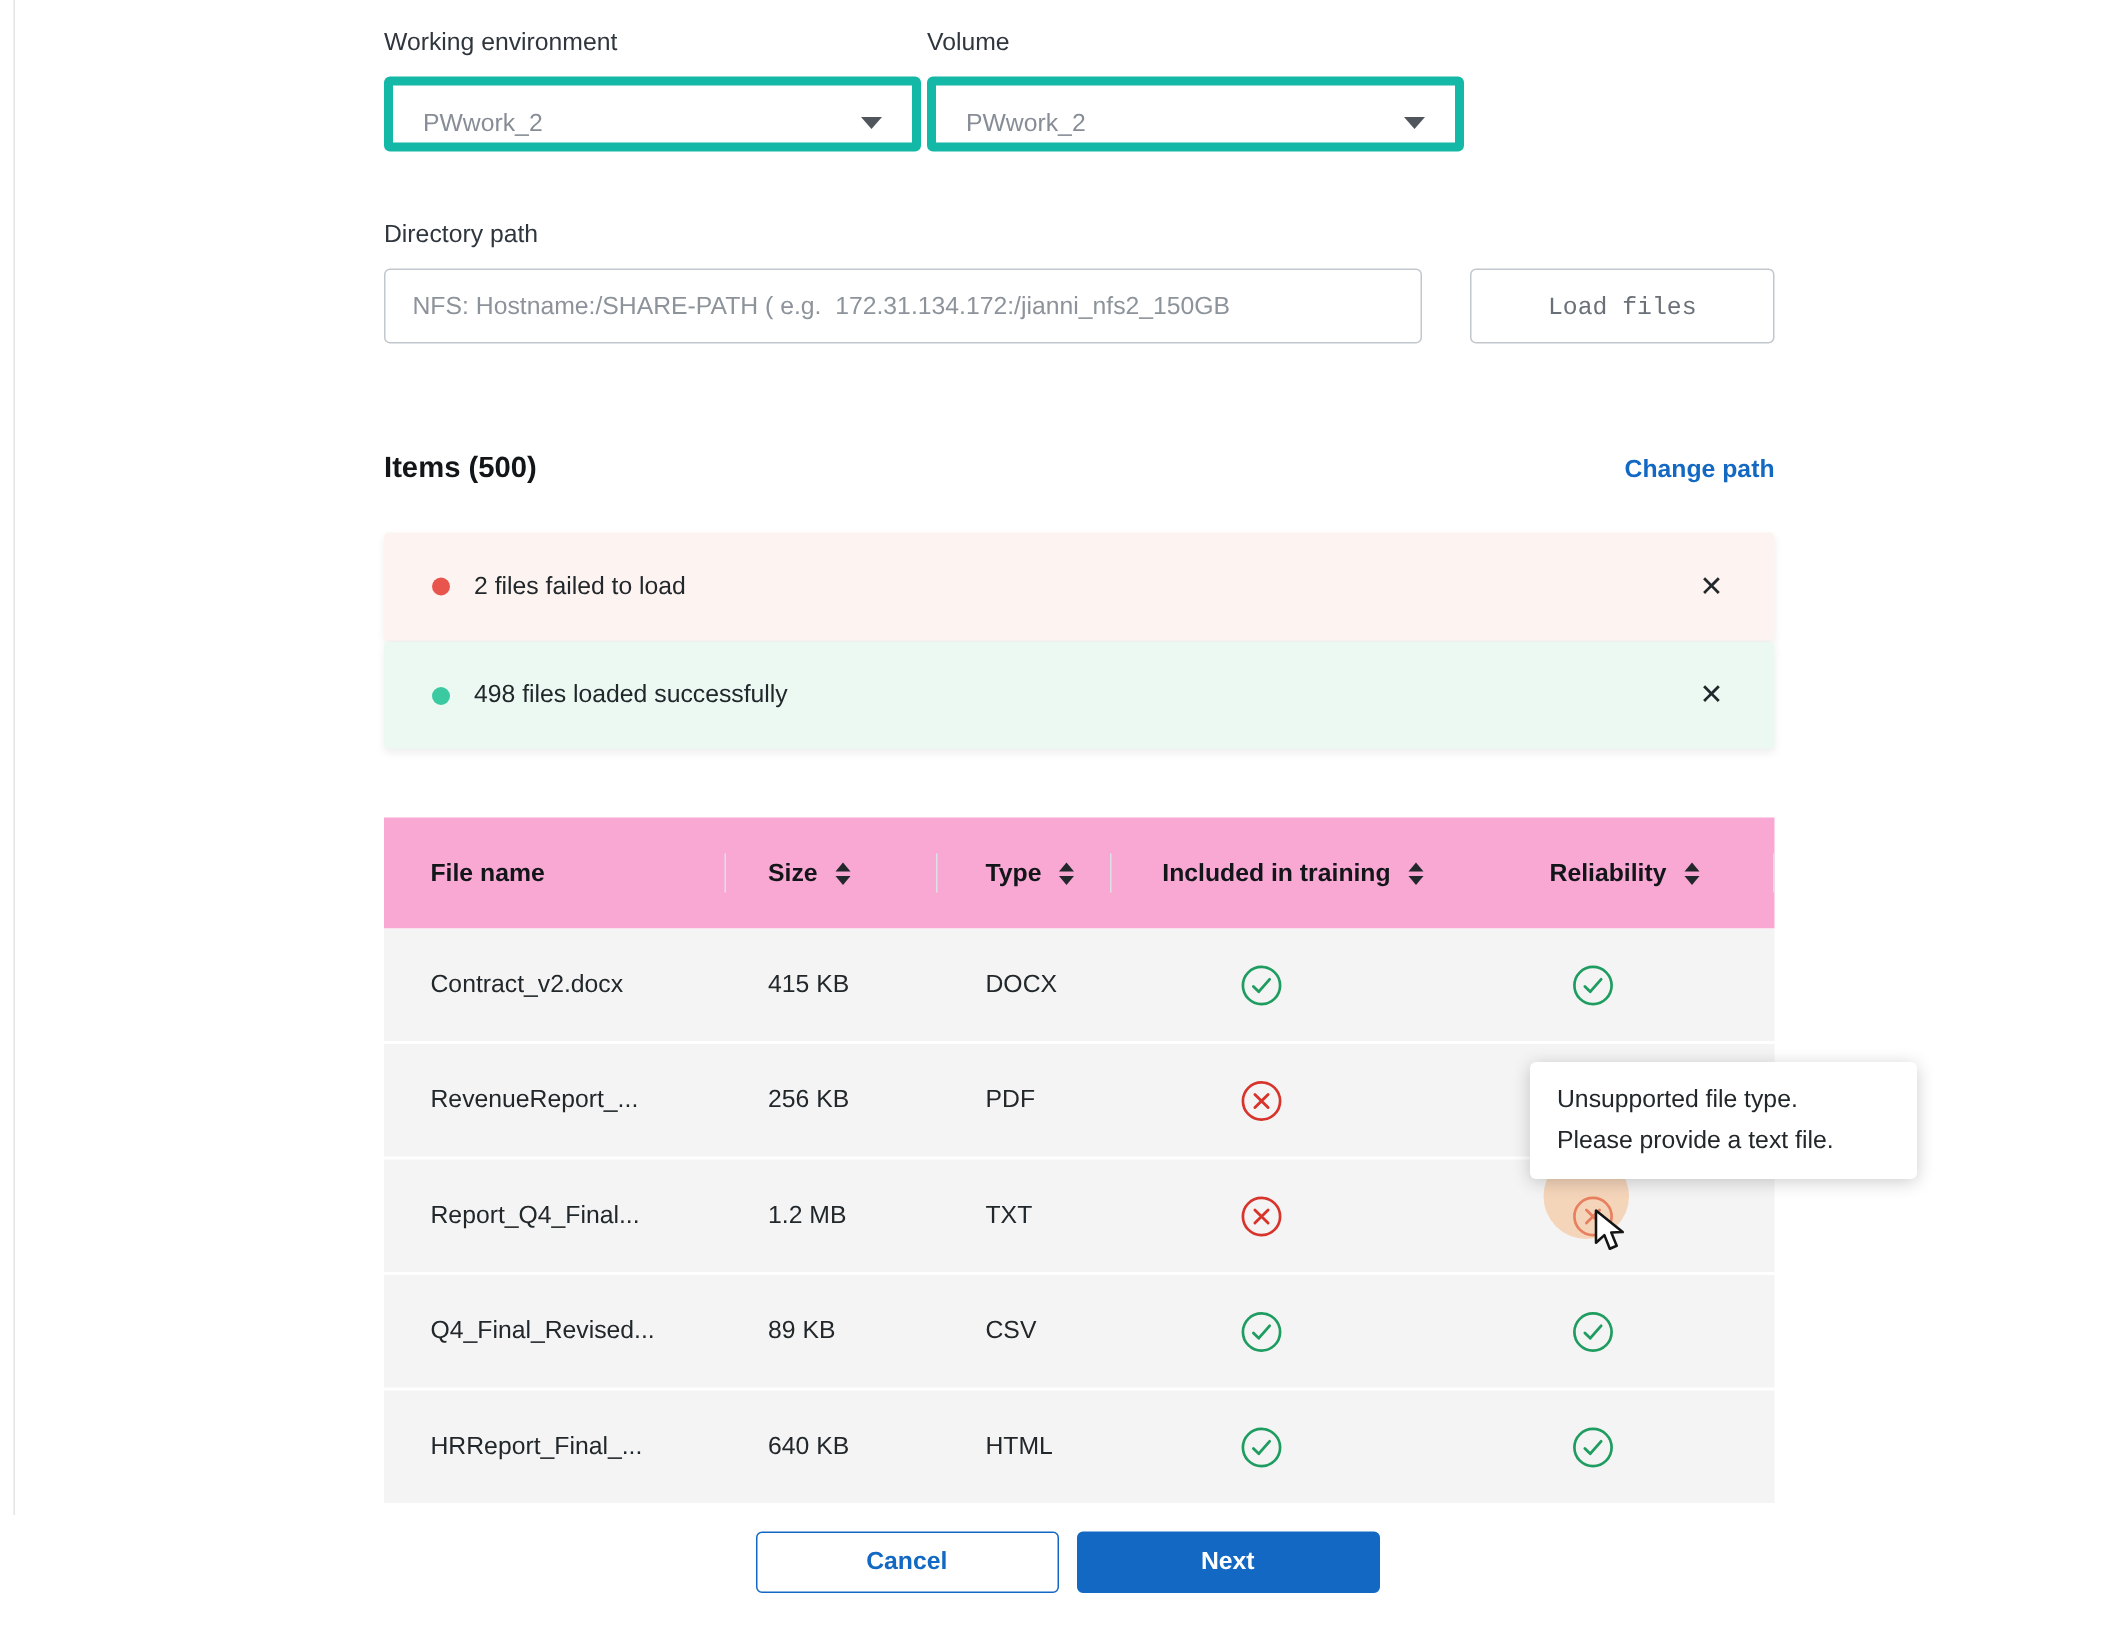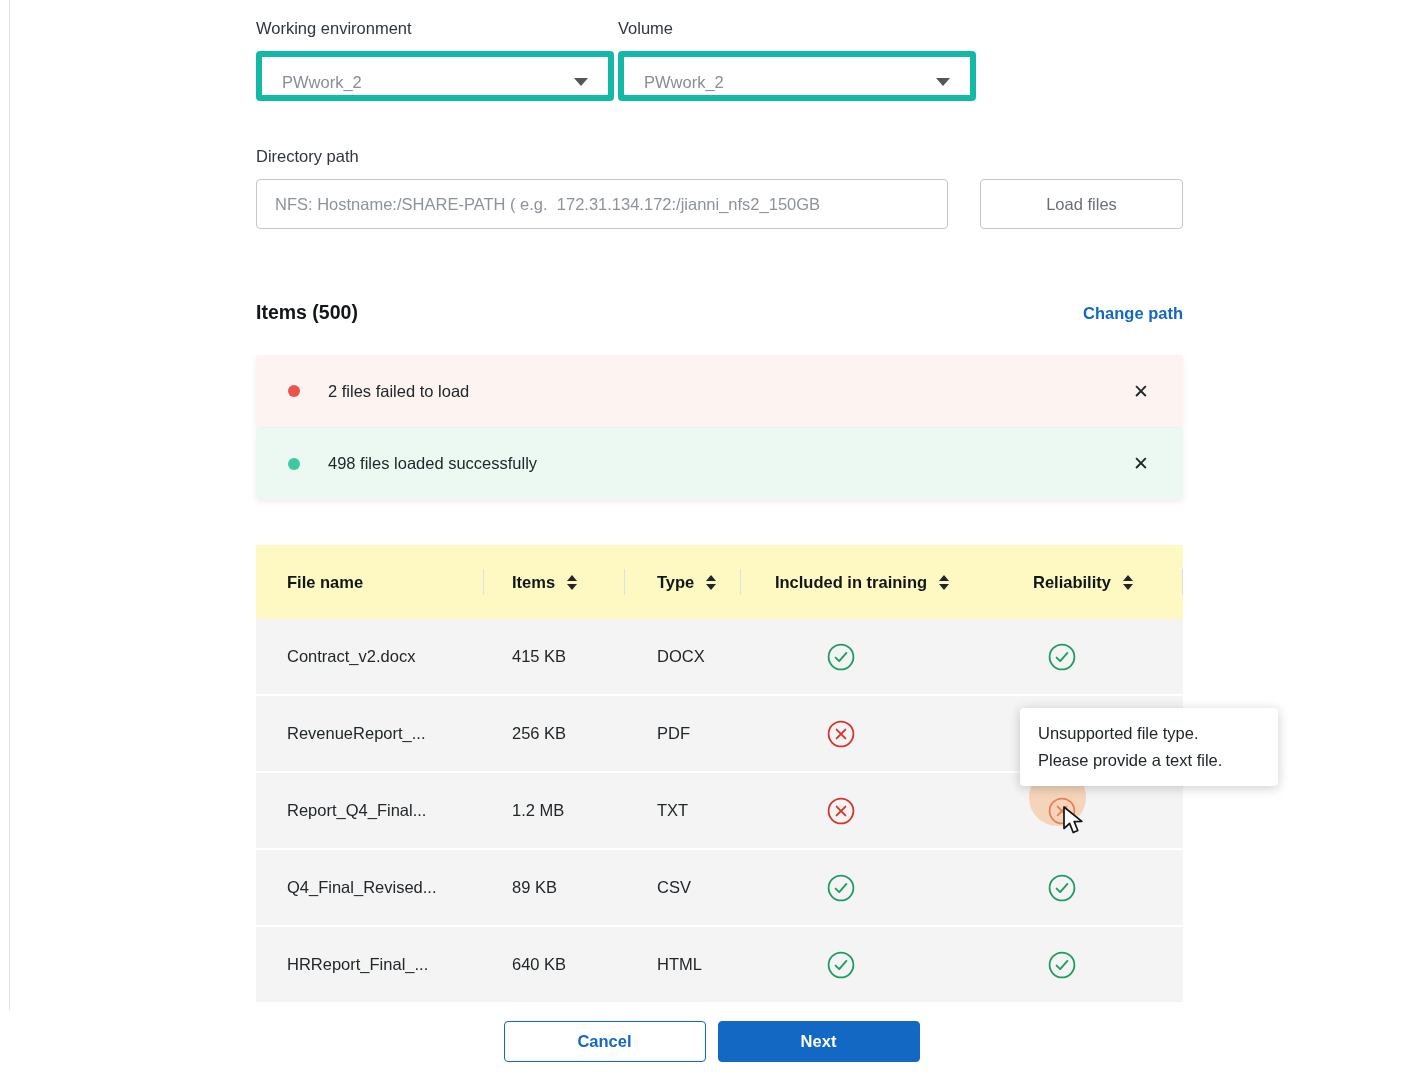--- a/index.html
+++ b/index.html
@@ -41,48 +41,48 @@
   .dir-input {
     position: absolute; left: 0; top: 179px; width: 692px; height: 50px;
     border: 1px solid #c1c7cd; border-radius: 4px; padding: 0 18px;
     font-size: 16.5px; color: #21272a; font-family: "Liberation Sans", sans-serif;
     outline: none;
   }
   .dir-input::placeholder { color: #8d939a; }
   .load-btn {
     position: absolute; left: 724px; top: 179px; width: 203px; height: 50px;
     border: 1px solid #c1c7cd; border-radius: 4px; background: #fff;
-    font-size: 16.5px; color: #697077; font-family: Liberation Sans, sans-serif;
+    font-size: 16.5px; color: #697077; font-family: Liberation Mono, monospace;
     cursor: pointer;
   }
 
   
   .items-title { position: absolute; left: 0; top: 301px; font-size: 19.5px; font-weight: 700; color: #121619; }
   .change-path { position: absolute; right: 0; top: 304px; font-size: 16.5px; font-weight: 700; color: #1268c3; cursor: pointer; text-decoration: none; }
 
   
   .banner {
     position: absolute; left: 0; width: 927px; border-radius: 3px;
     display: flex; align-items: center;
     box-shadow: 0 3px 6px rgba(0,0,0,0.07);
   }
   .banner-error { top: 355px; height: 72px; background: #fdf3f1; }
   .banner-success { top: 428px; height: 71px; background: #ecf9f3; }
   .dot { width: 12px; height: 12px; border-radius: 50%; margin-left: 32px; flex: 0 0 auto; }
   .dot-error { background: #e8554d; }
   .dot-success { background: #3bc9a2; }
-  .banner-text { margin-left: 28px; font-size: 16.5px; color: #21272a; }
+  .banner-text { margin-left: 16px; font-size: 16.5px; color: #21272a; }
   .banner-close {
     margin-left: auto; margin-right: 30px; font-size: 19px; color: #21272a;
     cursor: pointer; line-height: 1; padding: 4px;
   }
 
   
   .table { position: absolute; left: 0; top: 545px; width: 927px; z-index: 1; }
-  .thead { display: flex; height: 74px; background: #fef9c3; align-items: stretch; }
+  .thead { display: flex; height: 74px; background: #f9a8d4; align-items: stretch; }
   .th {
     display: flex; align-items: center; font-size: 16.5px; font-weight: 700; color: #121619;
     position: relative;
   }
   .th .divider { position: absolute; right: 0; top: 24px; height: 26px; width: 1px; background: #dde1e6; }
   .trow { display: flex; height: 75px; background: #f4f4f4; margin-bottom: 2px; align-items: stretch; }
   .td { display: flex; align-items: center; font-size: 16.5px; color: #21272a; }
 
   .col-name { width: 228px; padding-left: 31px; }
   .col-size { width: 141px; padding-left: 28px; }
@@ -163,21 +163,21 @@
     <span class="banner-close">✕</span>
   </div>
 
   <div class="table">
     <div class="thead">
       <div class="th col-name">
         <span>File name</span>
         <span class="divider"></span>
       </div>
       <div class="th col-size">
-        <span>Items</span>
+        <span>Size</span>
         <span class="sort">
             <span class="up"></span>
             <span class="down"></span>
           </span>
         <span class="divider"></span>
       </div>
       <div class="th col-type">
         <span>Type</span>
         <span class="sort">
             <span class="up"></span>

